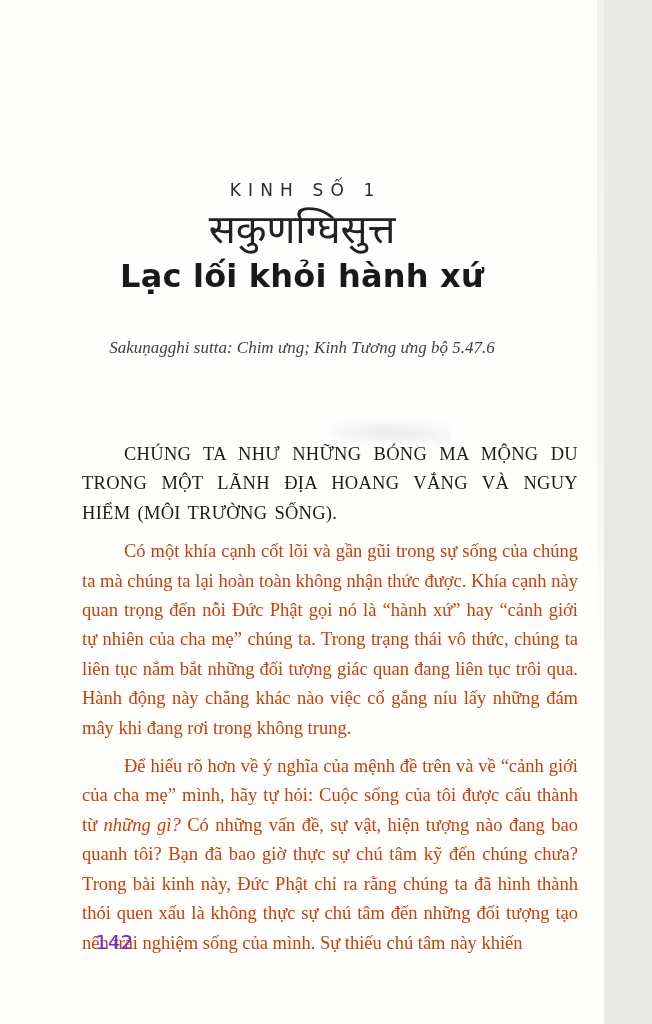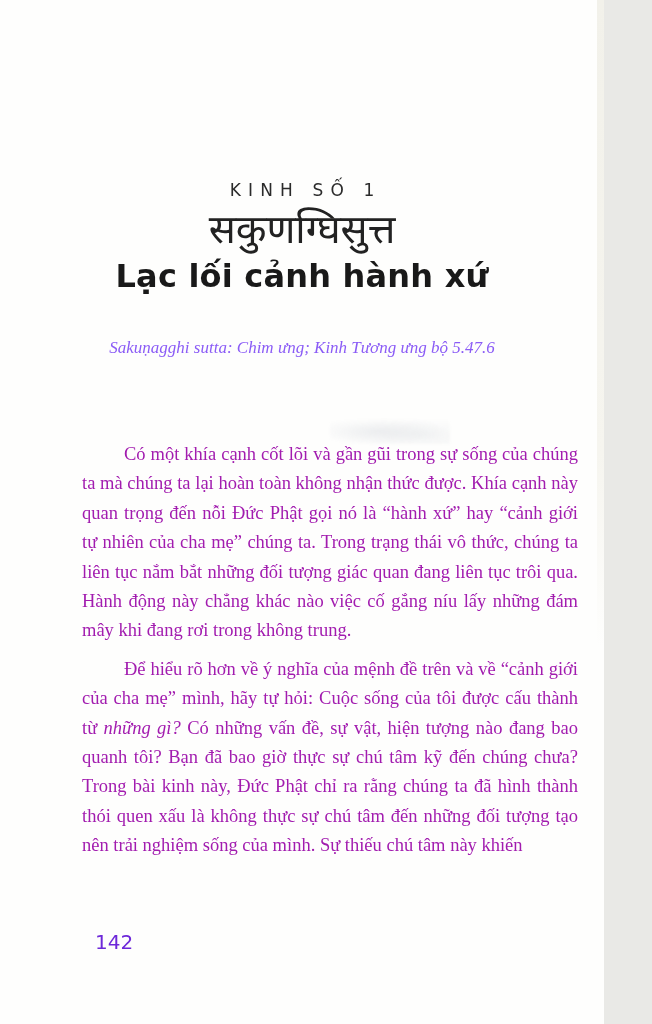--- a/index.html
+++ b/index.html
@@ -58,33 +58,33 @@
     font-size:32px;line-height:41px;
     color:#191919;
     letter-spacing:0.2px;
   }
   .title span{display:block;}
   .subtitle{
     position:absolute;top:338px;left:0;width:100%;
     text-align:center;
     font-style:italic;
     font-size:17px;
-    color:#8b5cf6;
+    color:#404040;
   }
   
   .body-col{
     position:absolute;top:440px;left:82px;width:496px;
   }
   .body-col p{
     margin:0 0 9px 0;
     text-indent:42px;
     text-align:justify;
     font-size:18.5px;
     line-height:29.4px;
-    color:#a21caf;
+    color:#c2410c;
   }
   .body-col p.lead{
     letter-spacing:0.015em;
     word-spacing:0.12em;
     color:#1d1b16;
   }
   .ital{font-style:italic;margin-top:28px;}
   .page-number{
     position:absolute;left:95px;top:930px;
     font-family:"DejaVu Sans","Liberation Sans",sans-serif;
@@ -99,26 +99,27 @@
   <div class="edge-strip"></div>
   <div class="edge-line"></div>
   <div class="corner-wedge"></div>
   <div class="bleed-artifact"></div>
 
   <div class="kicker">KINH SỐ 1</div>
 
   <div class="devanagari">सकुणग्घिसुत्त</div>
 
   <h1 class="title">
-    <span>Lạc lối cảnh hành xứ</span>
+    <span>Lạc lối khỏi hành xứ</span>
   </h1>
 
   <div class="subtitle">Sakuṇagghi sutta: Chim ưng; Kinh Tương ưng bộ 5.47.6</div>
 
   <div class="body-col">
+    <p class="lead">CHÚNG TA NHƯ NHỮNG BÓNG MA MỘNG DU TRONG MỘT LÃNH ĐỊA HOANG VẮNG VÀ NGUY HIỂM (MÔI TRƯỜNG SỐNG).</p>
 
     <p>Có một khía cạnh cốt lõi và gần gũi trong sự sống của chúng ta mà chúng ta lại hoàn toàn không nhận thức được. Khía cạnh này quan trọng đến nỗi Đức Phật gọi nó là “hành xứ” hay “cảnh giới tự nhiên của cha mẹ” chúng ta. Trong trạng thái vô thức, chúng ta liên tục nắm bắt những đối tượng giác quan đang liên tục trôi qua. Hành động này chẳng khác nào việc cố gắng níu lấy những đám mây khi đang rơi trong không trung.</p>
 
     <p>
       <span>Để hiểu rõ hơn về ý nghĩa của mệnh đề trên và về “cảnh giới của cha mẹ” mình, hãy tự hỏi: Cuộc sống của tôi được cấu thành từ </span><span class="ital">những gì?</span><span> Có những vấn đề, sự vật, hiện tượng nào đang bao quanh tôi? Bạn đã bao giờ thực sự chú tâm kỹ đến chúng chưa? Trong bài kinh này, Đức Phật chỉ ra rằng chúng ta đã hình thành thói quen xấu là không thực sự chú tâm đến những đối tượng tạo nên trải nghiệm sống của mình. Sự thiếu chú tâm này khiến</span>
     </p>
   </div>
 
   <div class="page-number">142</div>
 

